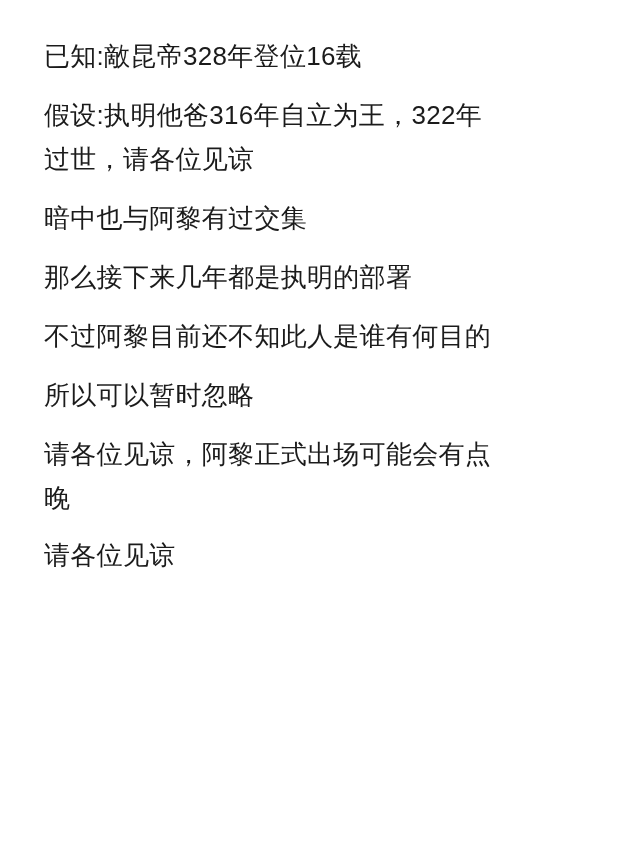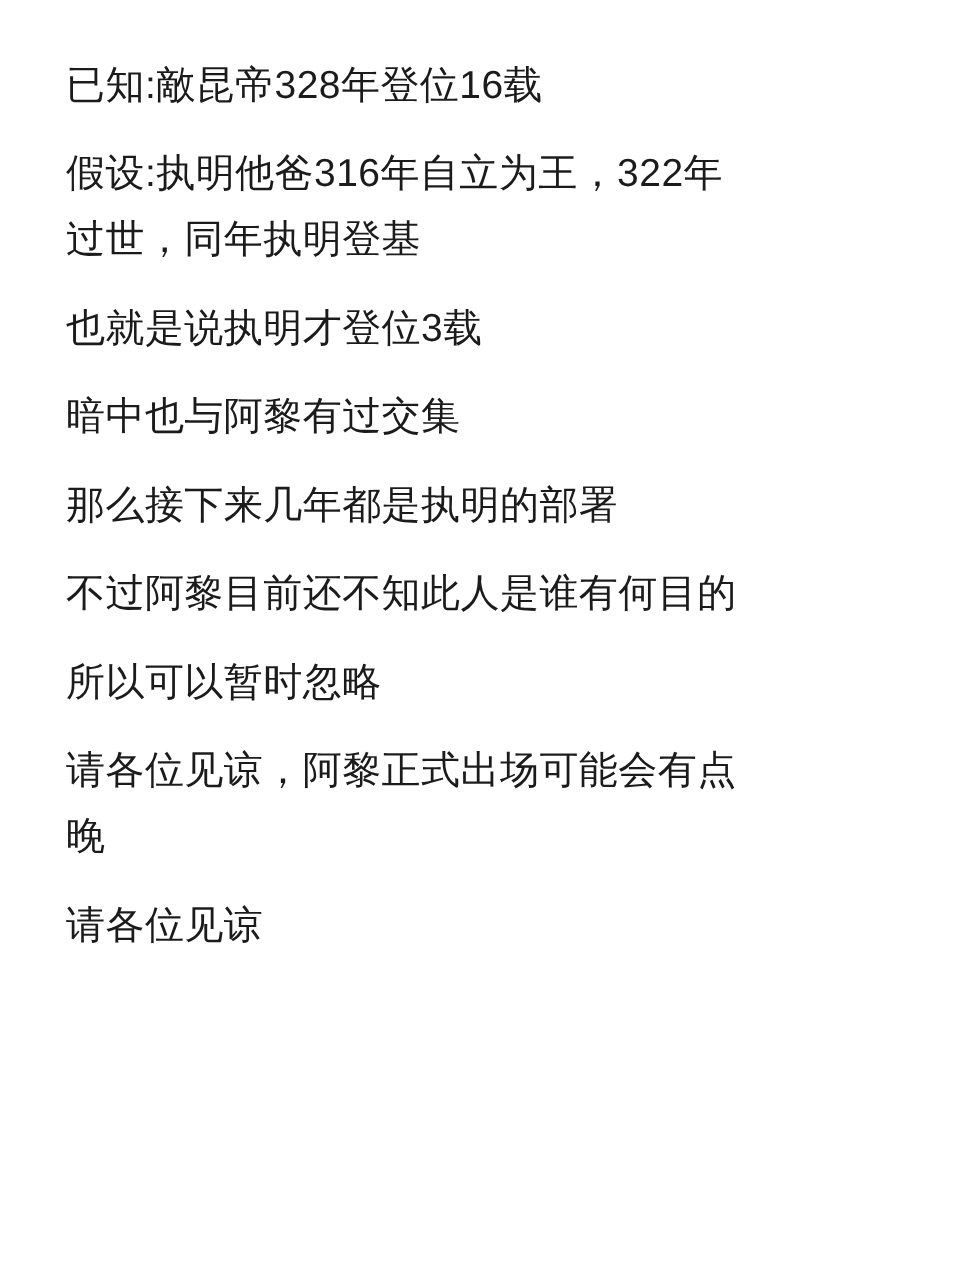--- a/index.html
+++ b/index.html
@@ -30,30 +30,30 @@
     color: #1b1b1b;
     font-size: 26px;
     line-height: 44px;
     letter-spacing: 0.3px;
     margin: 0 0 15px 0;
     word-break: break-all;
     font-weight: 400;
   }
   .para.last {
     margin-bottom: 0;
+    font-family: Liberation Mono, monospace;
   }
 </style>
 </head>
 <body>
 
 <div class="page">
   <div class="text-block">
     <p class="para">已知:敵昆帝328年登位16载</p>
-    <p class="para">假设:执明他爸316年自立为王，322年过世，同年执明登基</p>
-    <p class="para">也就是说执明才登位3载</p>
+    <p class="para">假设:执明他爸316年自立为王，322年过世，请各位见谅</p>
     <p class="para">暗中也与阿黎有过交集</p>
     <p class="para">那么接下来几年都是执明的部署</p>
     <p class="para">不过阿黎目前还不知此人是谁有何目的</p>
     <p class="para">所以可以暂时忽略</p>
     <p class="para">请各位见谅，阿黎正式出场可能会有点晚</p>
     <p class="para last">请各位见谅</p>
   </div>
 </div>
 
 </body></html>

